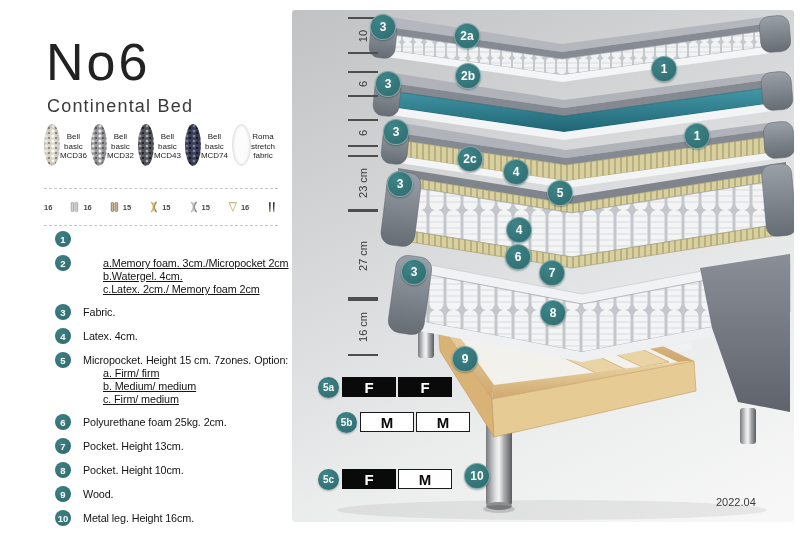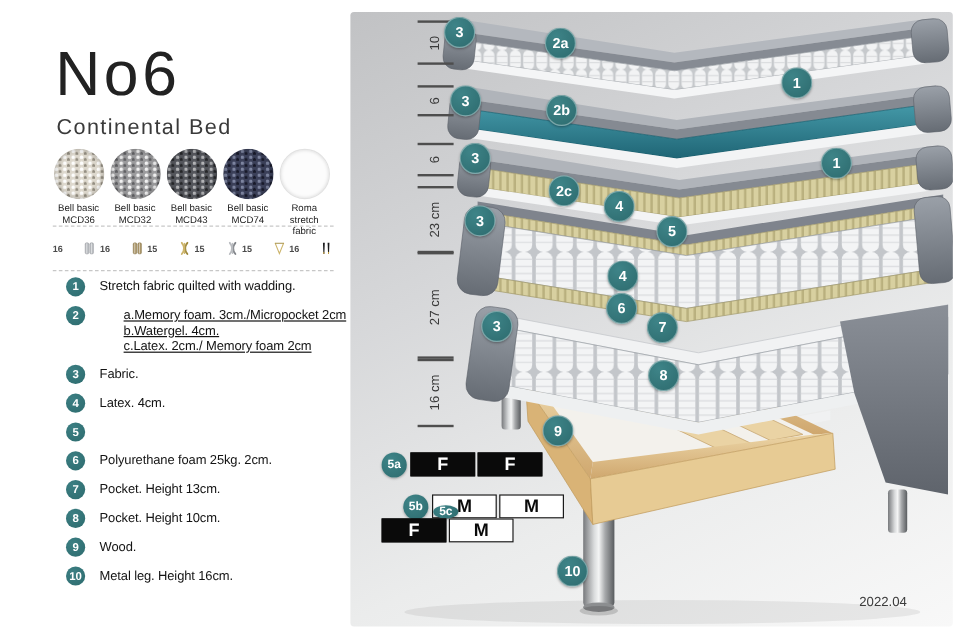--- a/index.html
+++ b/index.html
@@ -5,21 +5,21 @@
   html,body{margin:0;padding:0;background:#fff;}
   body{width:800px;height:533px;overflow:hidden;font-family:"Liberation Sans",sans-serif;position:relative;}
   .page{position:absolute;inset:0;}
 
   
   .left{position:absolute;left:0;top:0;width:236px;height:533px;}
   .title{position:absolute;left:46px;top:36px;font-size:52px;font-weight:300;letter-spacing:3px;color:#222;line-height:1;}
   .subtitle{position:absolute;left:47px;top:96px;font-size:18px;font-weight:300;letter-spacing:1.2px;color:#3a3a3a;}
 
   .swatches{position:absolute;left:44px;top:124px;display:flex;gap:4px;}
-  .swatch{width:43px;display:flex;flex-direction:column;align-items:center;}
+  .swatch{width:43px;display:flex;flex-direction:row;align-items:center;}
   .swatch-c{width:42px;height:42px;border-radius:50%;box-shadow:inset 0 0 5px rgba(0,0,0,.28);}
   .s0{background-color:#ddd8cd;background-image:radial-gradient(circle at 2px 2px,rgba(255,255,255,.95) 1.3px,transparent 1.8px),radial-gradient(circle at 5px 4px,rgba(90,84,70,.55) 1.1px,transparent 1.5px);background-size:7px 5px;}
   .s1{background-color:#9b9b9d;background-image:radial-gradient(circle at 2px 2px,rgba(255,255,255,.85) 1.3px,transparent 1.8px),radial-gradient(circle at 5px 4px,rgba(40,40,44,.5) 1.1px,transparent 1.5px);background-size:7px 5px;}
   .s2{background-color:#54565c;background-image:radial-gradient(circle at 2px 2px,rgba(255,255,255,.55) 1.2px,transparent 1.7px),radial-gradient(circle at 5px 4px,rgba(0,0,0,.55) 1.1px,transparent 1.5px);background-size:7px 5px;}
   .s3{background-color:#3b4059;background-image:radial-gradient(circle at 2px 2px,rgba(190,200,230,.5) 1.2px,transparent 1.7px),radial-gradient(circle at 5px 4px,rgba(0,0,10,.6) 1.1px,transparent 1.5px);background-size:7px 5px;}
   .s4{background:#fcfcfc;box-shadow:inset 0 0 3px rgba(0,0,0,.15);border:1px solid #e2e2e2;width:40px;height:40px;}
   .swatch-l{margin-top:3px;text-align:center;font-size:8px;line-height:1.2;color:#222;}
   .swatch-l span{display:block;}
 
   .legs{position:absolute;left:44px;top:188px;width:234px;display:flex;justify-content:space-between;border-top:1px dashed #c7c7c7;border-bottom:1px dashed #c7c7c7;padding:2px 0;}
@@ -169,24 +169,20 @@
     <span class="leg-h">16</span>
     <svg class="legpic tone-black" viewBox="0 0 30 30">
             <use href="#sym-taper"></use>
           </svg>
   </div>
       </div>
 
     <div class="legend" id="legend">
         <div class="lg-item">
     <span class="lg-num">1</span>
-    <div class="lg-body">
-      <div class="lg-text">Stretch fabric quilted with wadding.</div>
-      <div class="lg-subs"></div>
-    </div>
   </div>
         <div class="lg-item">
     <span class="lg-num">2</span>
     <div class="lg-body">
       <div class="lg-subs">
               <div class="lg-sub">a.Memory foam. 3cm./Micropocket 2cm</div>
               <div class="lg-sub">b.Watergel. 4cm.</div>
               <div class="lg-sub">c.Latex. 2cm./ Memory foam 2cm</div>
             </div>
     </div>
@@ -200,20 +196,28 @@
   </div>
         <div class="lg-item">
     <span class="lg-num">4</span>
     <div class="lg-body">
       <div class="lg-text">Latex. 4cm.</div>
       <div class="lg-subs"></div>
     </div>
   </div>
         <div class="lg-item">
     <span class="lg-num">5</span>
+    <div class="lg-body">
+      <div class="lg-text">Micropocket. Height 15 cm. 7zones. Option:</div>
+      <div class="lg-subs">
+              <div class="lg-sub">a. Firm/ firm</div>
+              <div class="lg-sub">b. Medium/ medium</div>
+              <div class="lg-sub">c. Firm/ medium</div>
+            </div>
+    </div>
   </div>
         <div class="lg-item">
     <span class="lg-num">6</span>
     <div class="lg-body">
       <div class="lg-text">Polyurethane foam 25kg. 2cm.</div>
       <div class="lg-subs"></div>
     </div>
   </div>
         <div class="lg-item">
     <span class="lg-num">7</span>
@@ -378,21 +382,21 @@
         <div class="dim" style="top: 287px; height: 55px;">
     <span class="dim-t">16 cm</span>
   </div>
       </div>
 
     <div class="badges" id="badges">
         <div class="badge" style="left: 78px; top: 4px;">3</div>
         <div class="badge" style="left: 162px; top: 13px;">2a</div>
         <div class="badge" style="left: 359px; top: 46px;">1</div>
         <div class="badge" style="left: 83px; top: 61px;">3</div>
-        <div class="badge" style="left: 163px; top: 69px;">2b</div>
+        <div class="badge" style="left: 163px; top: 53px;">2b</div>
         <div class="badge" style="left: 91px; top: 109px;">3</div>
         <div class="badge" style="left: 165px; top: 136px;">2c</div>
         <div class="badge" style="left: 392px; top: 113px;">1</div>
         <div class="badge" style="left: 95px; top: 161px;">3</div>
         <div class="badge" style="left: 211px; top: 149px;">4</div>
         <div class="badge" style="left: 255px; top: 170px;">5</div>
         <div class="badge" style="left: 214px; top: 207px;">4</div>
         <div class="badge" style="left: 109px; top: 249px;">3</div>
         <div class="badge" style="left: 213px; top: 234px;">6</div>
         <div class="badge" style="left: 247px; top: 250px;">7</div>
@@ -409,21 +413,21 @@
             <div class="firm-cell dark">F</div>
           </div>
   </div>
         <div class="firm-row" style="top: 402px; margin-left: 18px;">
     <span class="firm-id">5b</span>
     <div class="firm-cells">
             <div class="firm-cell light">M</div>
             <div class="firm-cell light">M</div>
           </div>
   </div>
-        <div class="firm-row" style="top: 411px; flex-direction: column;">
+        <div class="firm-row" style="top: 459px;">
     <span class="firm-id">5c</span>
     <div class="firm-cells">
             <div class="firm-cell dark">F</div>
             <div class="firm-cell light">M</div>
           </div>
   </div>
       </div>
 
     <div class="version">2022.04</div>
   </div>

